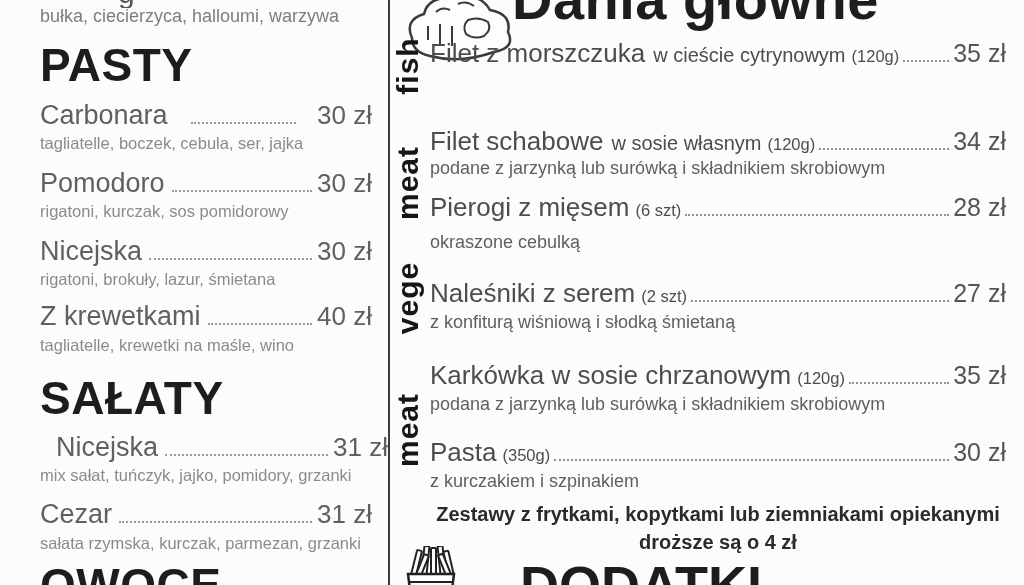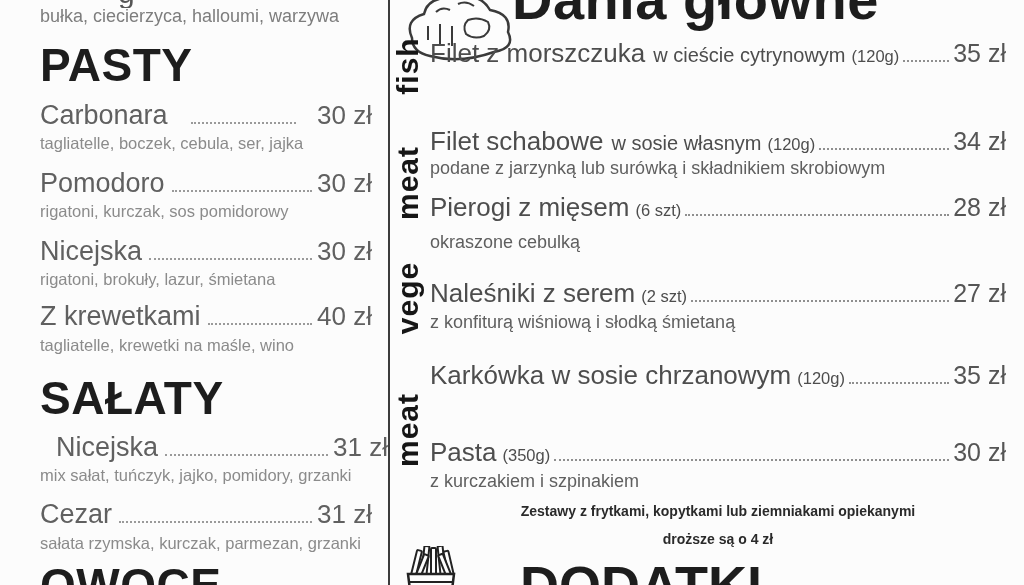--- a/index.html
+++ b/index.html
@@ -42,21 +42,21 @@
   }
   .rrow{position:absolute;left:430px;width:576px;display:flex;align-items:baseline;}
   .rname{font-size:26px;color:#4d4d4d;white-space:nowrap;}
   .rsub{font-size:20px;color:#4d4d4d;white-space:nowrap;margin-left:8px;}
   .rsize{font-size:16.5px;color:#4d4d4d;white-space:nowrap;margin-left:6px;}
   .rdots{flex:1 1 auto;border-bottom:2.5px dotted #8f8f8f;margin:0 4px 6px 4px;min-width:14px;}
   .rprice{font-size:25px;color:#555;white-space:nowrap;}
   .rdesc{position:absolute;left:430px;font-size:18px;color:#5f5f5f;white-space:nowrap;}
   .note{
     position:absolute;left:430px;width:576px;text-align:center;
-    font-size:14px;font-weight:700;color:#2a2a2a;white-space:nowrap;
+    font-size:20px;font-weight:700;color:#2a2a2a;white-space:nowrap;
   }
   #bottom-heading{
     position:absolute;left:520px;top:558px;
     font-size:54px;font-weight:800;color:#1d1d1d;
     white-space:nowrap;line-height:1;
   }
   .icon-wrap{position:absolute;}
   svg{display:block;}
 </style>
 </head>
@@ -174,20 +174,21 @@
     <span class="rprice">27 zł</span>
   </div>
   <div class="rdesc" style="top:312px;">z konfiturą wiśniową i słodką śmietaną</div>
 
   <div class="rrow" style="top:360px;">
     <span class="rname">Karkówka w sosie chrzanowym</span>
     <span class="rsize">(120g)</span>
     <span class="rdots"></span>
     <span class="rprice">35 zł</span>
   </div>
+  <div class="rdesc" style="top:394px;">podana z jarzynką lub surówką i składnikiem skrobiowym</div>
 
   <div class="rrow" style="top:437px;">
     <span class="rname">Pasta</span>
     <span class="rsize">(350g)</span>
     <span class="rdots"></span>
     <span class="rprice">30 zł</span>
   </div>
   <div class="rdesc" style="top:471px;">z kurczakiem i szpinakiem</div>
 
   <div class="note" style="top:503px;">Zestawy z frytkami, kopytkami lub ziemniakami opiekanymi</div>

